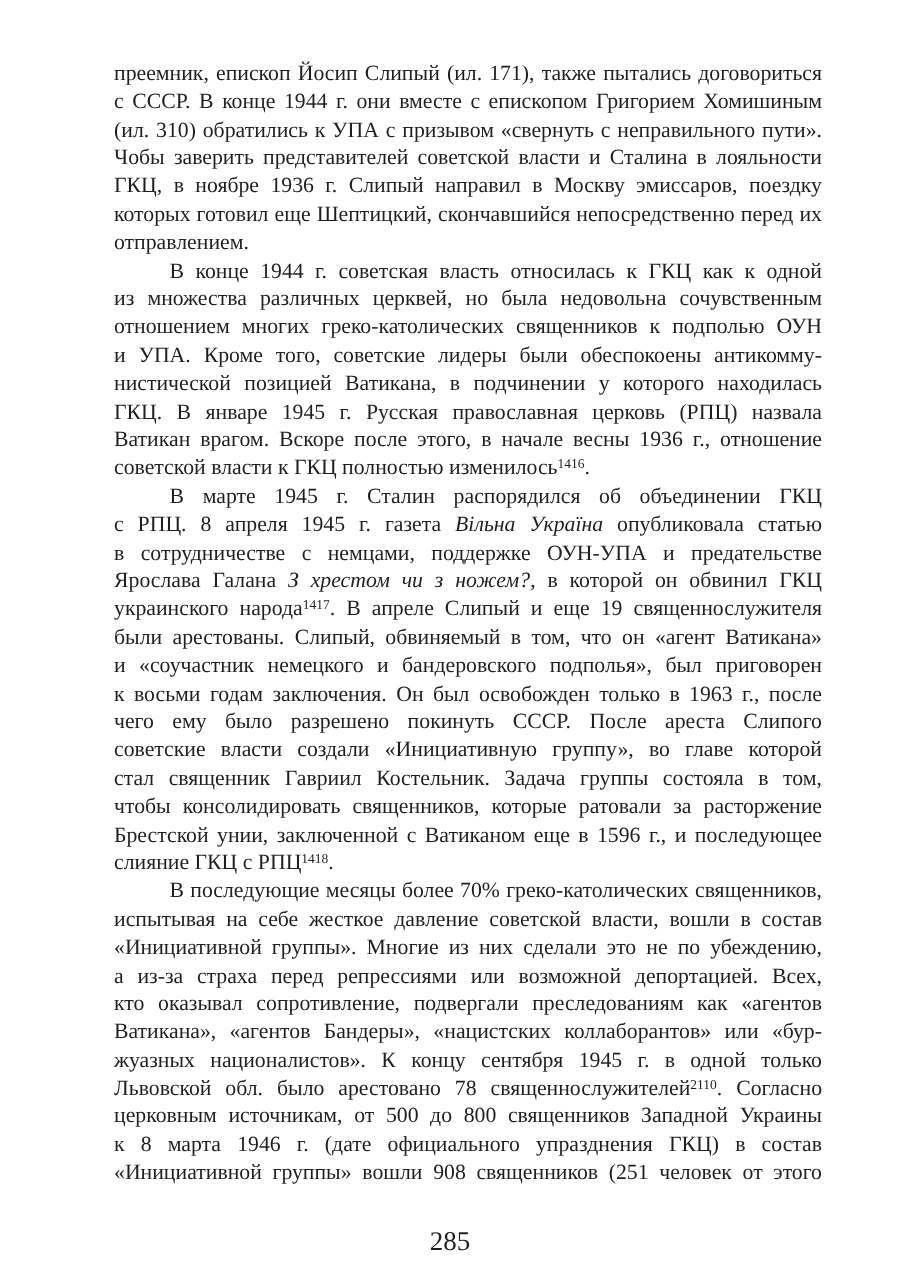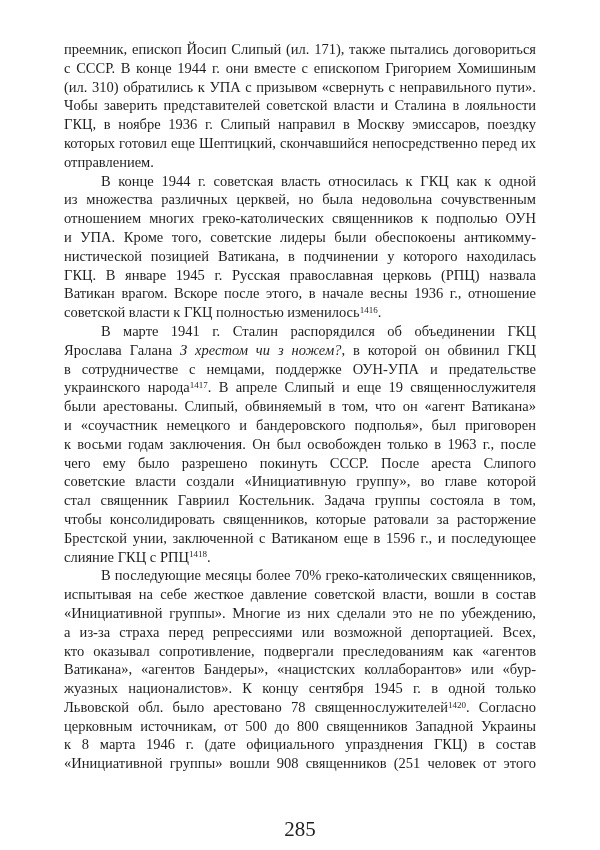--- a/index.html
+++ b/index.html
@@ -11,21 +11,21 @@
     position: relative;
     width: 600px;
     height: 850px;
     background: #ffffff;
     overflow: hidden;
     font-family: "Liberation Serif", "DejaVu Serif", serif;
     color: #1f1f1f;
   }
   .text-block {
     position: absolute;
-    left: 64px;
+    left: 76px;
     top: 40px;
     width: 472px;
     font-size: 14.5px;
     line-height: 18.8px;
   }
   .paragraph { margin: 0; }
   .line {
     text-align: justify;
     text-align-last: justify;
     -moz-text-align-last: justify;
@@ -42,21 +42,21 @@
     line-height: 0;
     position: relative;
     top: -0.45em;
   }
   .page-number {
     position: absolute;
     top: 817px;
     left: 0;
     width: 100%;
     text-align: center;
-    font-size: 21px;
+    font-size: 18px;
     color: #1f1f1f;
   }
 </style>
 </head>
 <body>
 
 <div class="page">
   <div class="text-block">
       <div class="paragraph">
         <div class="line"><span>преемник, епископ Йосип Слипый (ил. 171), также пытались договориться</span></div>
@@ -71,42 +71,43 @@
         <div class="line indent"><span>В конце 1944 г. советская власть относилась к ГКЦ как к одной</span></div>
         <div class="line"><span>из множества различных церквей, но была недовольна сочувственным</span></div>
         <div class="line"><span>отношением многих греко-католических священников к подполью ОУН</span></div>
         <div class="line"><span>и УПА. Кроме того, советские лидеры были обеспокоены антикомму-</span></div>
         <div class="line"><span>нистической позицией Ватикана, в подчинении у которого находилась</span></div>
         <div class="line"><span>ГКЦ. В январе 1945 г. Русская православная церковь (РПЦ) назвала</span></div>
         <div class="line"><span>Ватикан врагом. Вскоре после этого, в начале весны 1936 г., отношение</span></div>
         <div class="line last"><span>советской власти к ГКЦ полностью изменилось</span><span class="sup">1416</span><span>.</span></div>
       </div>
       <div class="paragraph">
-        <div class="line indent"><span>В марте 1941 г. Сталин распорядился об объединении ГКЦ</span></div>
+        <div class="line indent"><span>В марте 1945 г. Сталин распорядился об объединении ГКЦ</span></div>
+        <div class="line"><span>с РПЦ. 8 апреля 1945 г. газета </span><span class="italic">Вільна Україна</span><span> опубликовала статью</span></div>
+        <div class="line"><span>в сотрудничестве с немцами, поддержке ОУН-УПА и предательстве</span></div>
         <div class="line"><span>Ярослава Галана </span><span class="italic">З хрестом чи з ножем?</span><span>, в которой он обвинил ГКЦ</span></div>
-        <div class="line"><span>в сотрудничестве с немцами, поддержке ОУН-УПА и предательстве</span></div>
         <div class="line"><span>украинского народа</span><span class="sup">1417</span><span>. В апреле Слипый и еще 19 священнослужителя</span></div>
         <div class="line"><span>были арестованы. Слипый, обвиняемый в том, что он «агент Ватикана»</span></div>
         <div class="line"><span>и «соучастник немецкого и бандеровского подполья», был приговорен</span></div>
         <div class="line"><span>к восьми годам заключения. Он был освобожден только в 1963 г., после</span></div>
         <div class="line"><span>чего ему было разрешено покинуть СССР. После ареста Слипого</span></div>
         <div class="line"><span>советские власти создали «Инициативную группу», во главе которой</span></div>
         <div class="line"><span>стал священник Гавриил Костельник. Задача группы состояла в том,</span></div>
         <div class="line"><span>чтобы консолидировать священников, которые ратовали за расторжение</span></div>
         <div class="line"><span>Брестской унии, заключенной с Ватиканом еще в 1596 г., и последующее</span></div>
         <div class="line last"><span>слияние ГКЦ с РПЦ</span><span class="sup">1418</span><span>.</span></div>
       </div>
       <div class="paragraph">
         <div class="line indent"><span>В последующие месяцы более 70% греко-католических священников,</span></div>
         <div class="line"><span>испытывая на себе жесткое давление советской власти, вошли в состав</span></div>
         <div class="line"><span>«Инициативной группы». Многие из них сделали это не по убеждению,</span></div>
         <div class="line"><span>а из-за страха перед репрессиями или возможной депортацией. Всех,</span></div>
         <div class="line"><span>кто оказывал сопротивление, подвергали преследованиям как «агентов</span></div>
         <div class="line"><span>Ватикана», «агентов Бандеры», «нацистских коллаборантов» или «бур-</span></div>
         <div class="line"><span>жуазных националистов». К концу сентября 1945 г. в одной только</span></div>
-        <div class="line"><span>Львовской обл. было арестовано 78 священнослужителей</span><span class="sup">1420</span><span>. Согласно</span></div>
+        <div class="line"><span>Львовской обл. было арестовано 78 священнослужителей</span><span class="sup">2110</span><span>. Согласно</span></div>
         <div class="line"><span>церковным источникам, от 500 до 800 священников Западной Украины</span></div>
         <div class="line"><span>к 8 марта 1946 г. (дате официального упразднения ГКЦ) в состав</span></div>
         <div class="line"><span>«Инициативной группы» вошли 908 священников (251 человек от этого</span></div>
       </div>
     </div>
   <div class="page-number">285</div>
 </div>
 
 </body></html>

